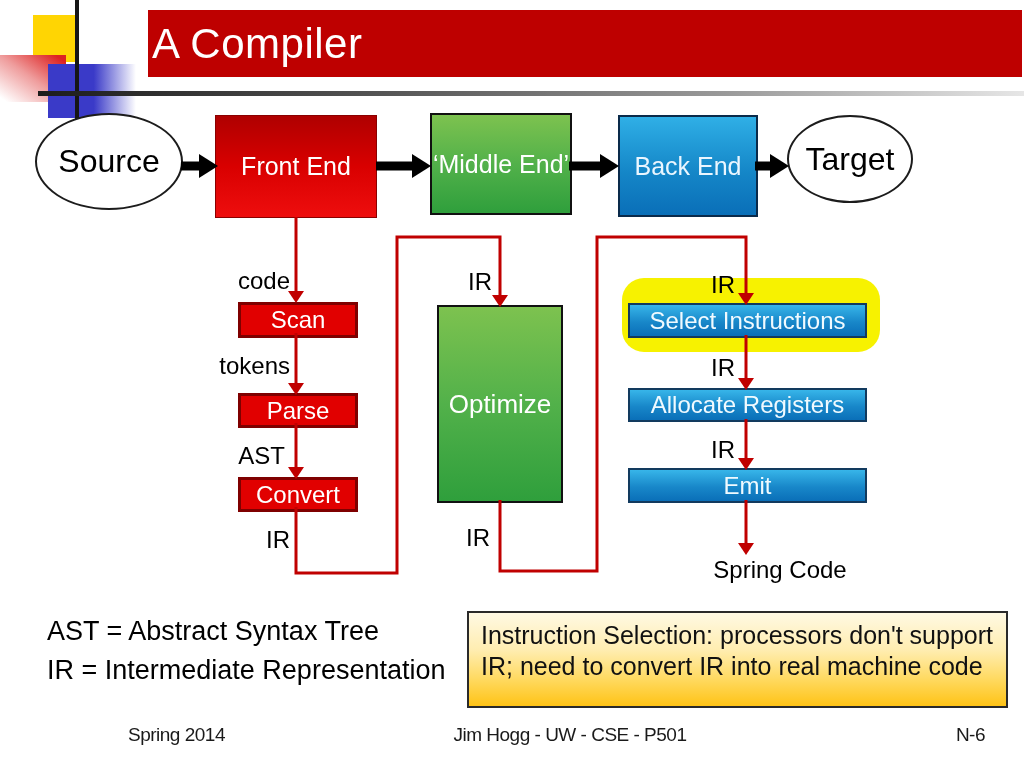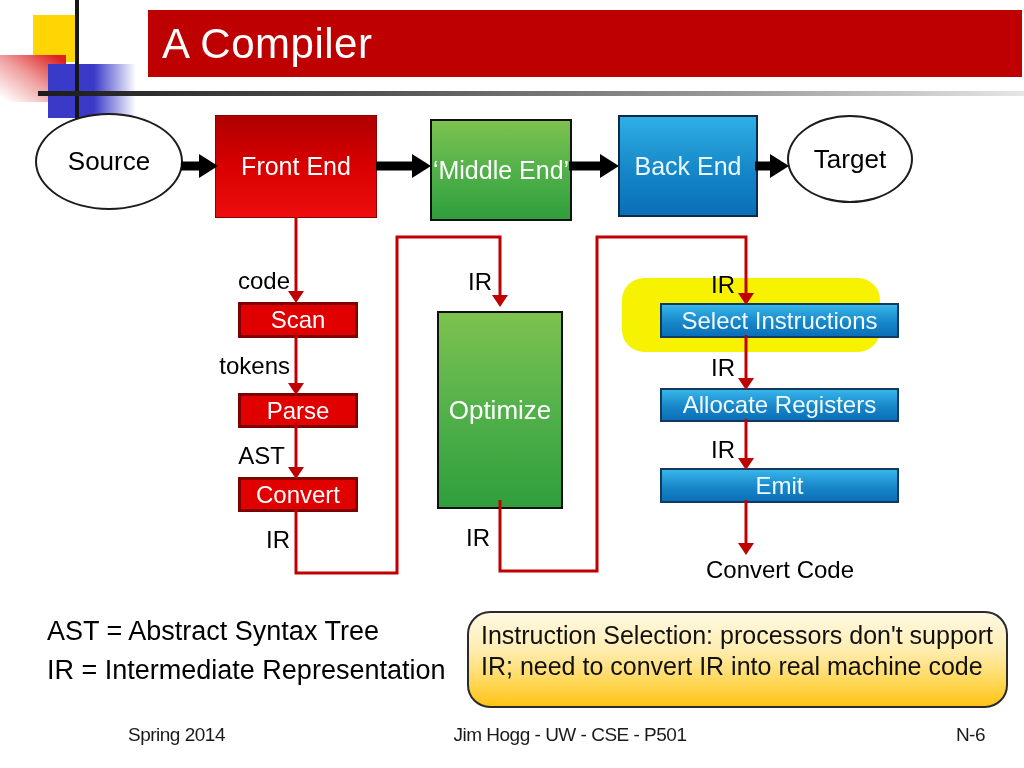--- a/index.html
+++ b/index.html
@@ -12,36 +12,36 @@
   .deco-yellow{left:33px;top:15px;width:44px;height:47px;background:#FFD503;}
   .deco-pink{left:0;top:55px;width:66px;height:47px;
     background:linear-gradient(215deg,#dd2222 8%,#ef9d9d 50%,#ffffff 95%);}
   .deco-blue{left:48px;top:64px;width:88px;height:54px;
     background:linear-gradient(90deg,#3A3AC8 0%,#3A3AC8 52%,rgba(255,255,255,0) 100%);}
   .deco-vline{left:75px;top:0;width:4px;height:178px;background:#161616;}
   .deco-hline{left:38px;top:91px;width:986px;height:5px;
     background:linear-gradient(90deg,#1c1c1c 0%,#555 35%,#9a9a9a 70%,#e6e6e6 100%);}
   .banner{left:148px;top:10px;width:874px;height:67px;background:#BE0000;
     display:flex;align-items:center;}
-  .banner .title{color:#fff;font-size:42px;padding-left:14px;letter-spacing:.5px;}
+  .banner .title{color:#fff;font-size:42px;padding-left:4px;letter-spacing:.5px;}
   
   .ellipse{border:2px solid #1c1c1c;border-radius:50%;background:#fff;
-    display:flex;align-items:center;justify-content:center;font-size:26px;}
+    display:flex;align-items:center;justify-content:center;font-size:32px;}
   .bigbox{display:flex;align-items:center;justify-content:center;font-size:25px;color:#fff;}
   .box-red{background:linear-gradient(180deg,#AF0000 0%,#D90000 50%,#EE0E0E 100%);
     border:1px solid #8a0000;}
   .box-green{background:linear-gradient(180deg,#7DC24F 0%,#52B14A 50%,#2F9F3C 100%);
-    border:2px solid #111;margin-top:6px;}
+    border:2px solid #111;}
   .box-blue{background:linear-gradient(180deg,#2FAFE6 0%,#1587C8 55%,#0A6FB8 100%);
     border:2px solid #0A2A4A;color:#EAF6FF;}
   .smallred{background:#E10000;border:3px solid #7F0000;color:#fff;
     display:flex;align-items:center;justify-content:center;font-size:24px;}
   .bluebar{background:linear-gradient(180deg,#37B5E9 0%,#1887C9 55%,#0A6FB8 100%);
     border:2px solid #123A5E;color:#F0FAFF;
-    display:flex;align-items:center;justify-content:center;font-size:24px;margin-left:32px;}
+    display:flex;align-items:center;justify-content:center;font-size:24px;}
   .highlight{background:#F7F200;border-radius:22px;}
   .lbl{font-size:24px;color:#000;}
   .lbl-r{text-align:right;}
   .lbl-c{text-align:center;}
   .legend{font-size:27px;color:#000;}
   .note{background:linear-gradient(180deg,#FFF9E3 0%,#FFEDB0 40%,#FFD95E 72%,#FFC316 100%);
     border:2px solid #2a2a2a;font-size:25px;line-height:31px;color:#111;
     padding:7px 12px;box-sizing:border-box;}
   .footer{font-size:19px;color:#1a1a1a;letter-spacing:-0.5px;}
   svg.connectors{position:absolute;left:0;top:0;z-index:6;pointer-events:none;}
@@ -103,26 +103,26 @@
     <span>Select Instructions</span>
   </div>
   <div class="abs lbl lbl-r z3" style="left:655px;top:354px;width:80px;">IR</div>
   <div class="abs bluebar z2" style="left:628px;top:388px;width:235px;height:30px;">
     <span>Allocate Registers</span>
   </div>
   <div class="abs lbl lbl-r z3" style="left:655px;top:436px;width:80px;">IR</div>
   <div class="abs bluebar z2" style="left:628px;top:468px;width:235px;height:31px;">
     <span>Emit</span>
   </div>
-  <div class="abs lbl lbl-c z3" style="left:660px;top:556px;width:240px;">Convert Code</div>
+  <div class="abs lbl lbl-c z3" style="left:660px;top:556px;width:240px;">Spring Code</div>
 
   <div class="abs legend" style="left:47px;top:616px;">AST = Abstract Syntax Tree</div>
   <div class="abs legend" style="left:47px;top:655px;">IR = Intermediate Representation</div>
 
-  <div class="abs note" style="left:467px;top:611px;width:541px;height:97px;border-radius:23px;">Instruction Selection: processors don't support IR; need to convert IR into real machine code</div>
+  <div class="abs note" style="left:467px;top:611px;width:541px;height:97px;">Instruction Selection: processors don't support IR; need to convert IR into real machine code</div>
 
   <div class="abs footer" style="left:128px;top:724px;">Spring 2014</div>
   <div class="abs footer lbl-c" style="left:440px;top:724px;width:260px;">Jim Hogg - UW - CSE - P501</div>
   <div class="abs footer lbl-r" style="left:935px;top:724px;width:50px;">N-6</div>
 
   <svg class="connectors" width="1024" height="768" viewBox="0 0 1024 768">
 
     <g fill="#000000" stroke="#000000">
       <line x1="181" y1="166" x2="200" y2="166" stroke-width="9"></line>
       <polygon points="199,154 218,166 199,178" stroke="none"></polygon>

